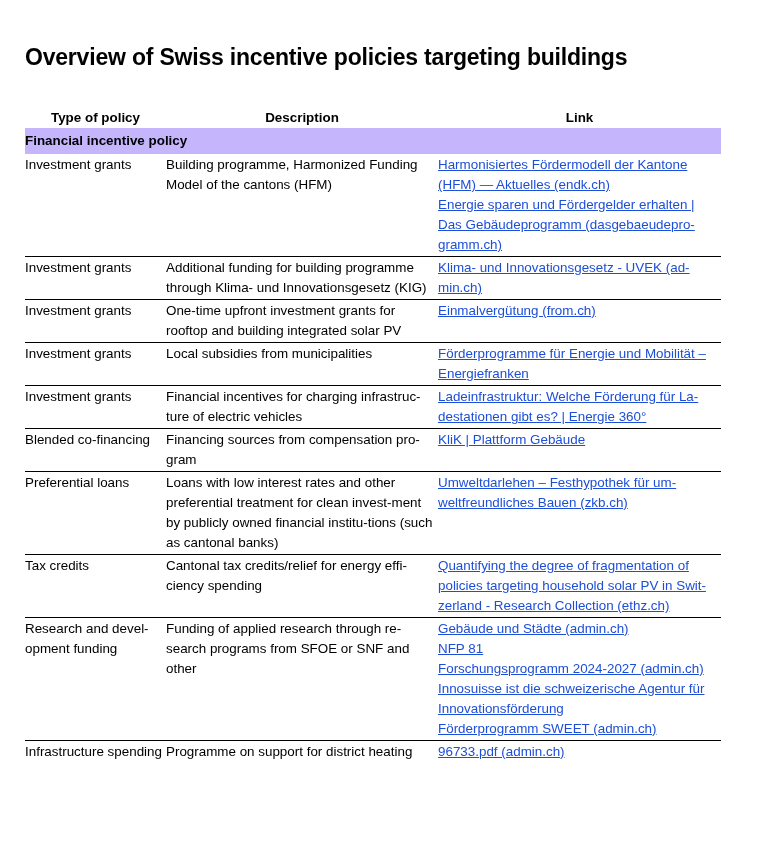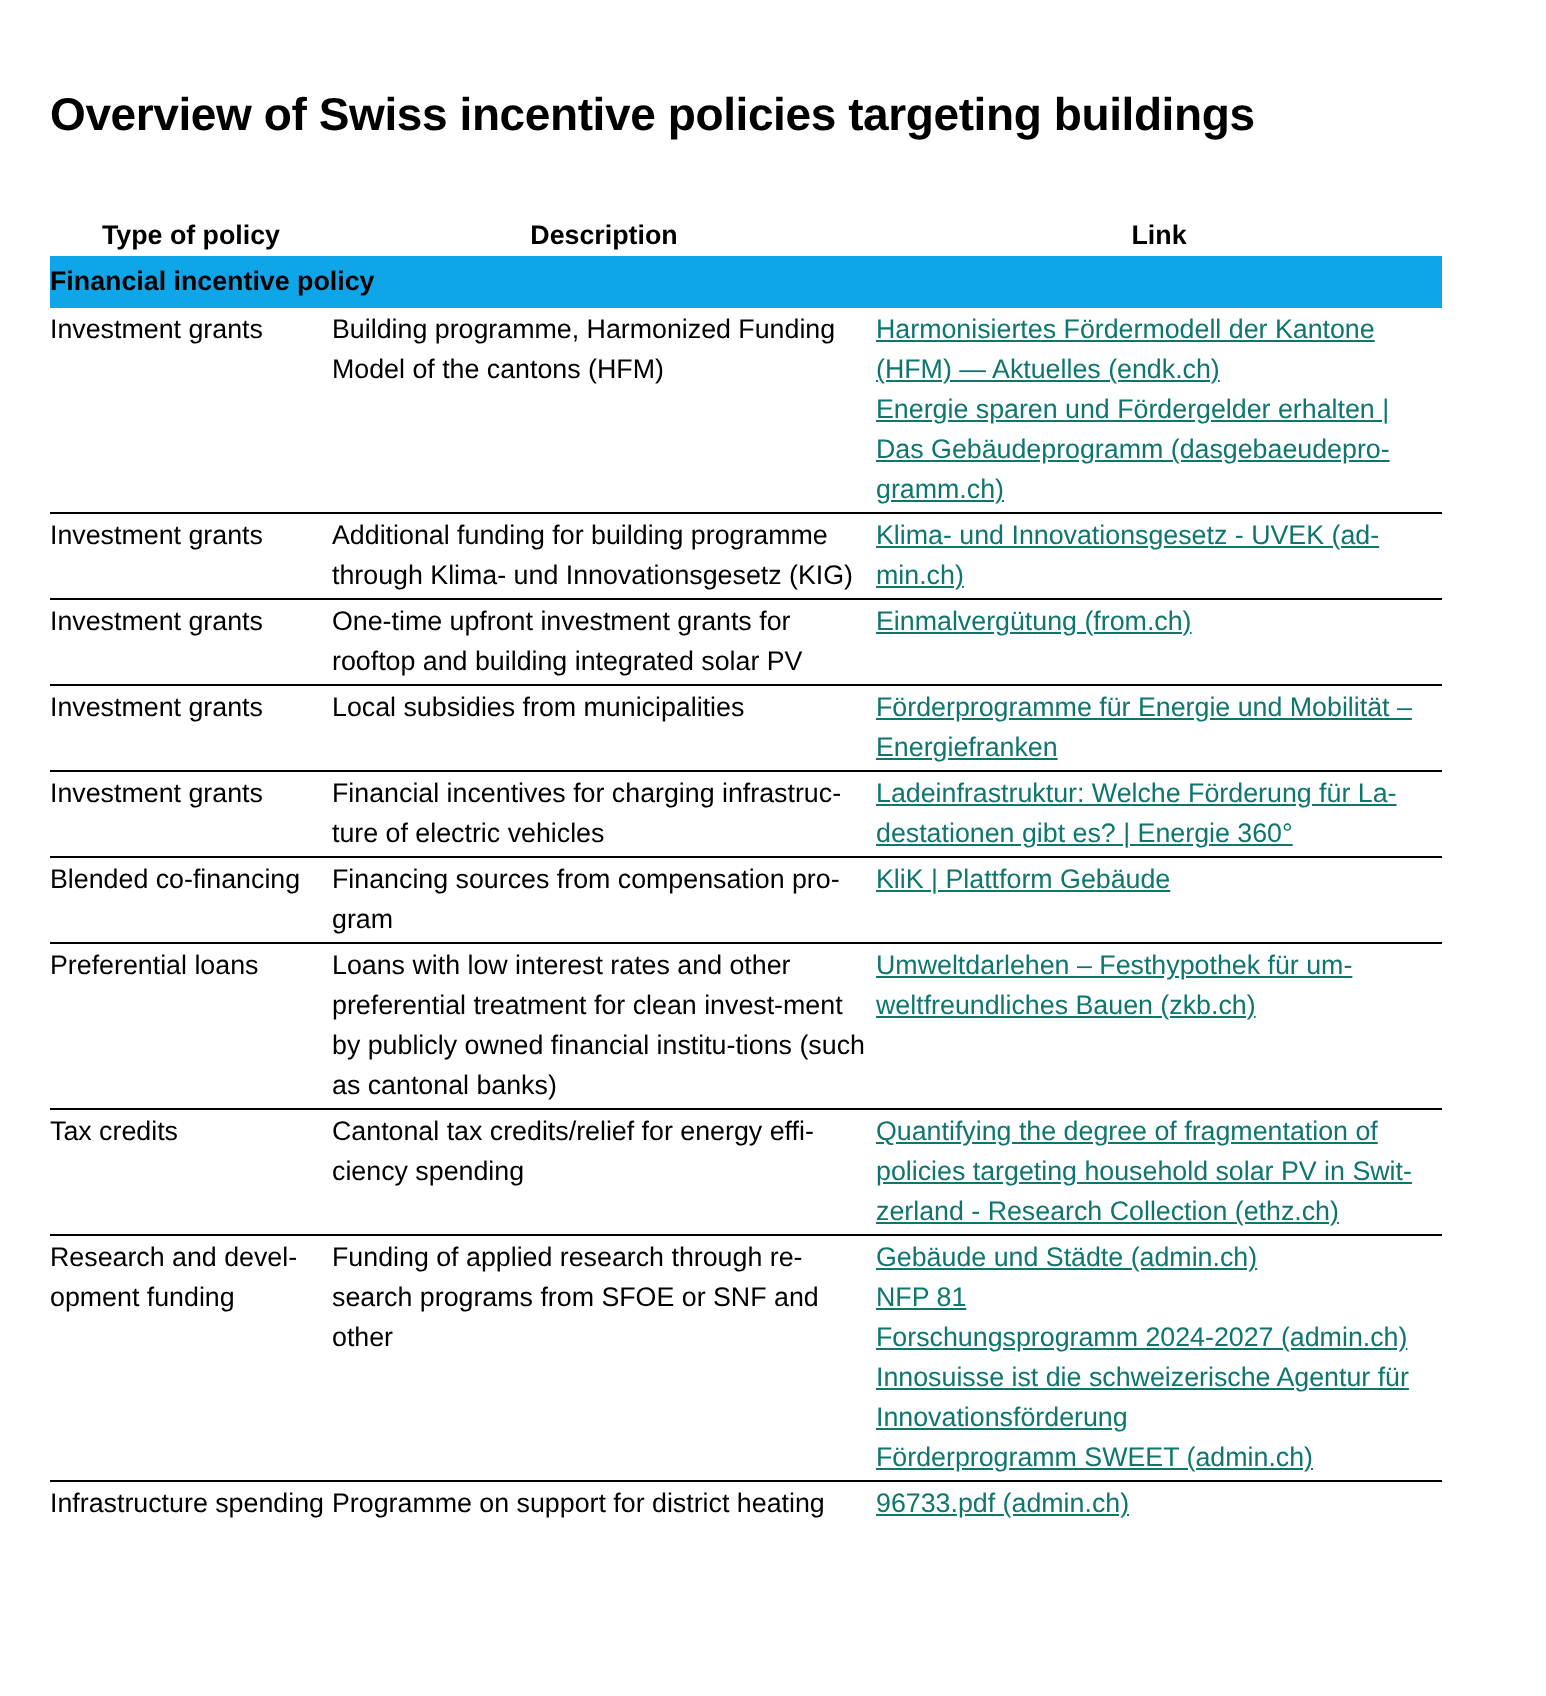--- a/index.html
+++ b/index.html
@@ -16,25 +16,25 @@
   table {
     position: absolute; left: 25px; top: 106px;
     border-collapse: collapse; width: 696px;
     font-size: 13.4px; line-height: 20px;
   }
   col.c1 { width: 141px; }
   col.c2 { width: 272px; }
   col.c3 { width: 283px; }
   th { text-align: center; font-weight: bold; padding: 0; height: 22px; vertical-align: bottom; }
   td { padding: 0; vertical-align: top; }
-  tr.section td { background: #0ea5e9; font-weight: bold; height: 26px; vertical-align: middle; }
+  tr.section td { background: #c4b5fd; font-weight: bold; height: 26px; vertical-align: middle; }
   tr.row td { padding-top: 1px; padding-bottom: 1px; }
   tr.row.bordered td { border-bottom: 1.5px solid #000; margin-top: 21px; }
   td.c1, td.c2 { padding-right: 4px; }
-  a.link { color: #0f766e; display: block; }
+  a.link { color: #1d4ed8; display: block; }
 </style>
 </head>
 <body>
 
 <div class="page">
   <h1>Overview of Swiss incentive policies targeting buildings</h1>
 
   <table>
     <colgroup>
         <col class="c1">

